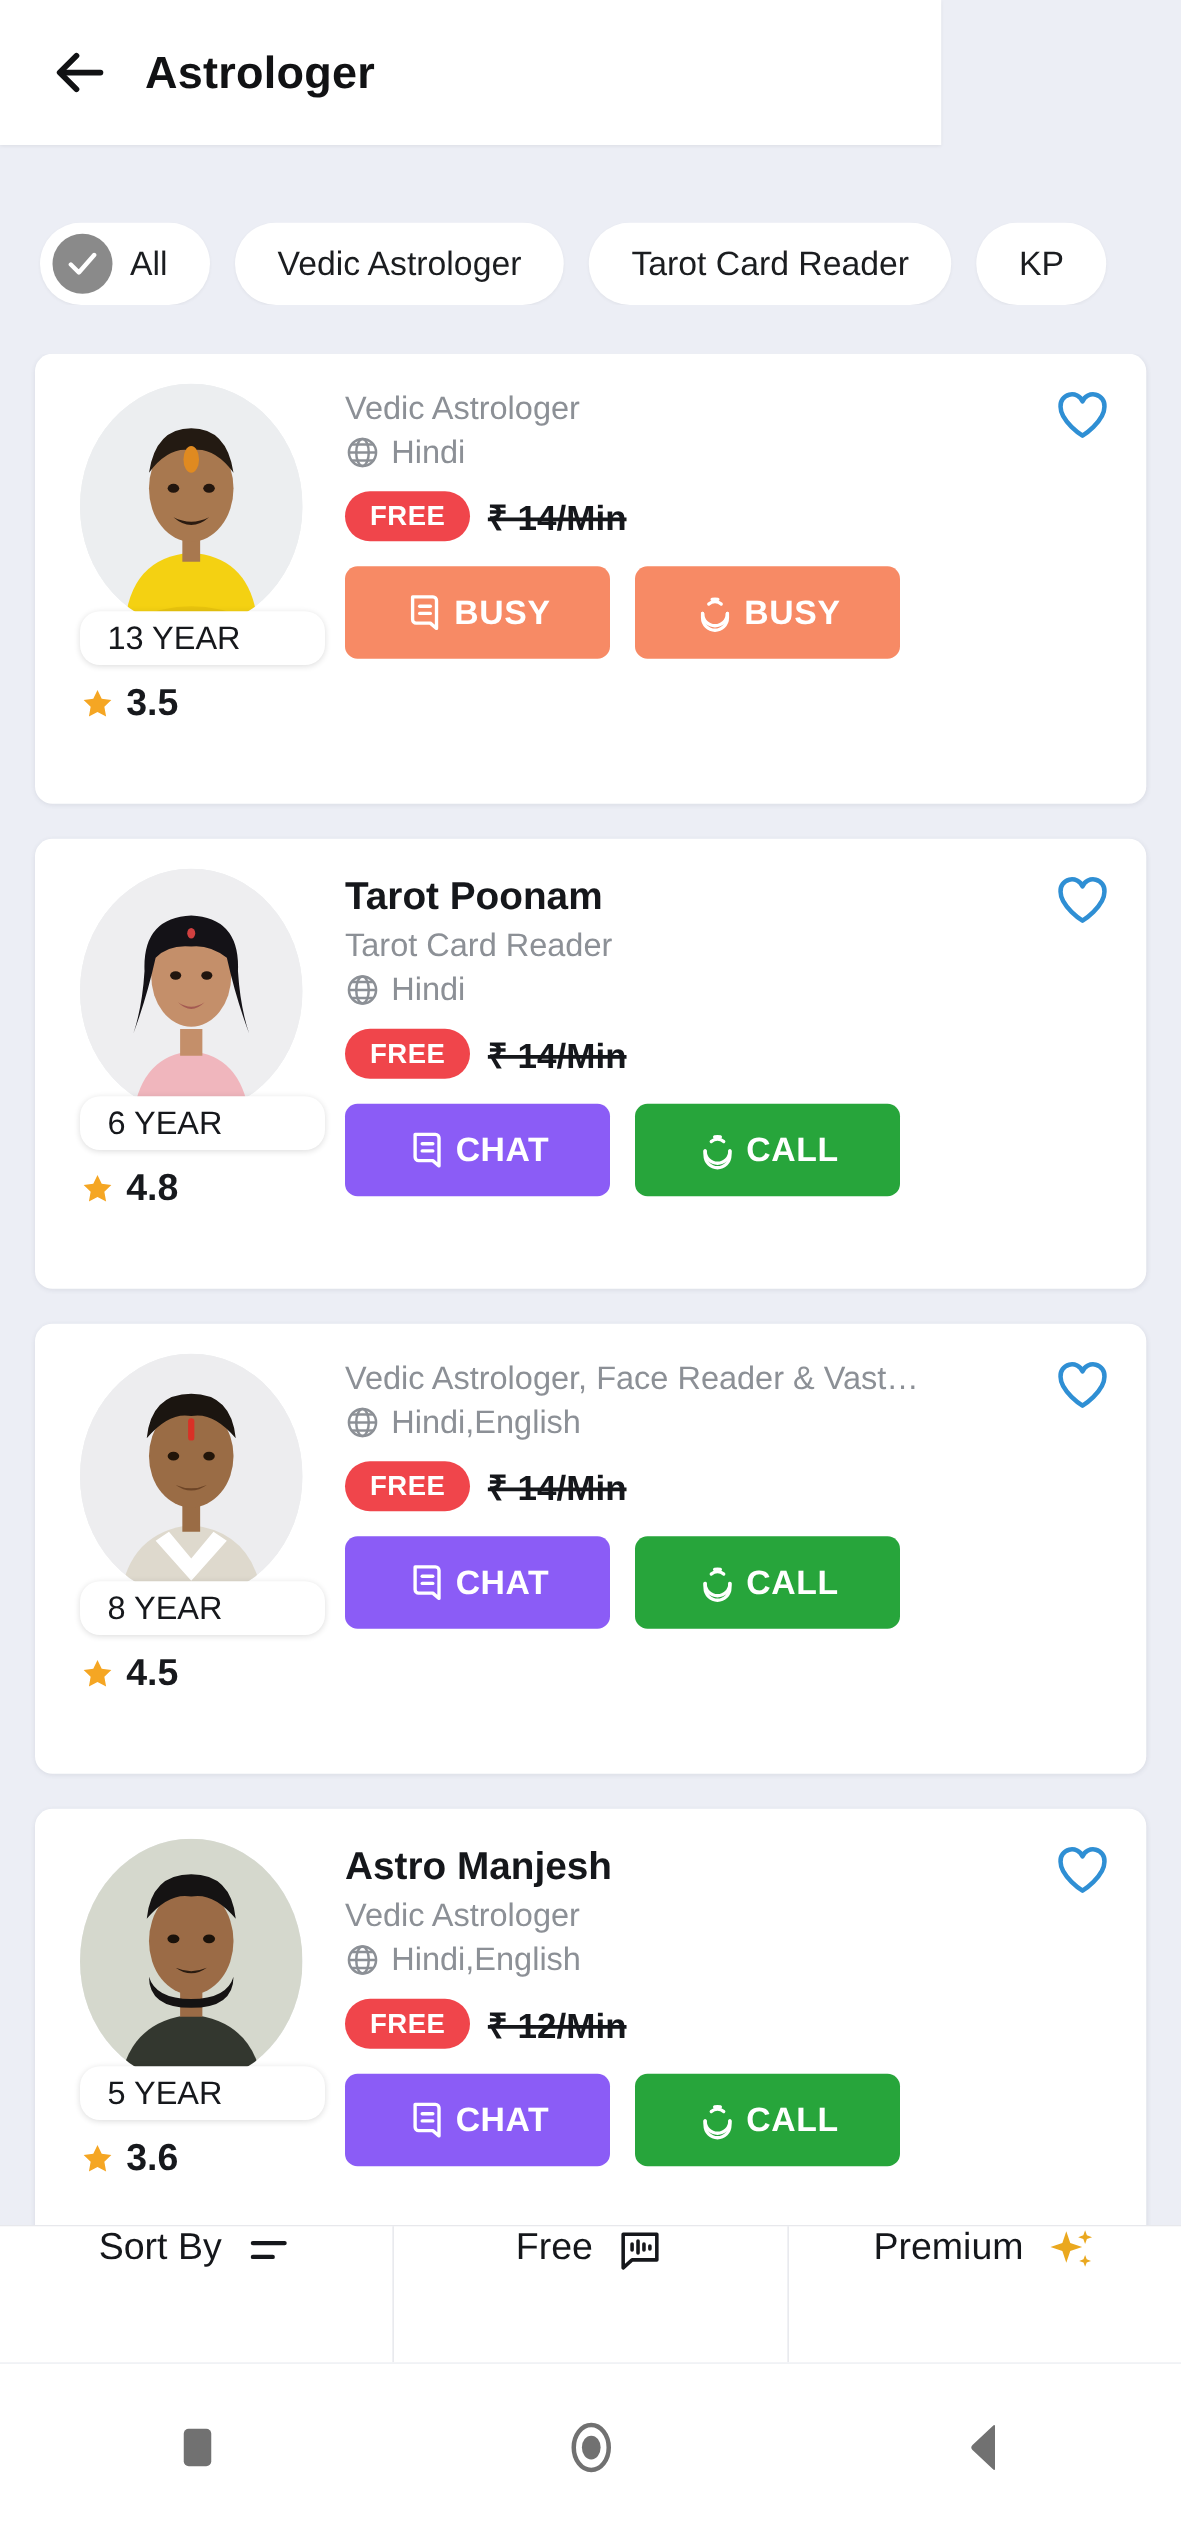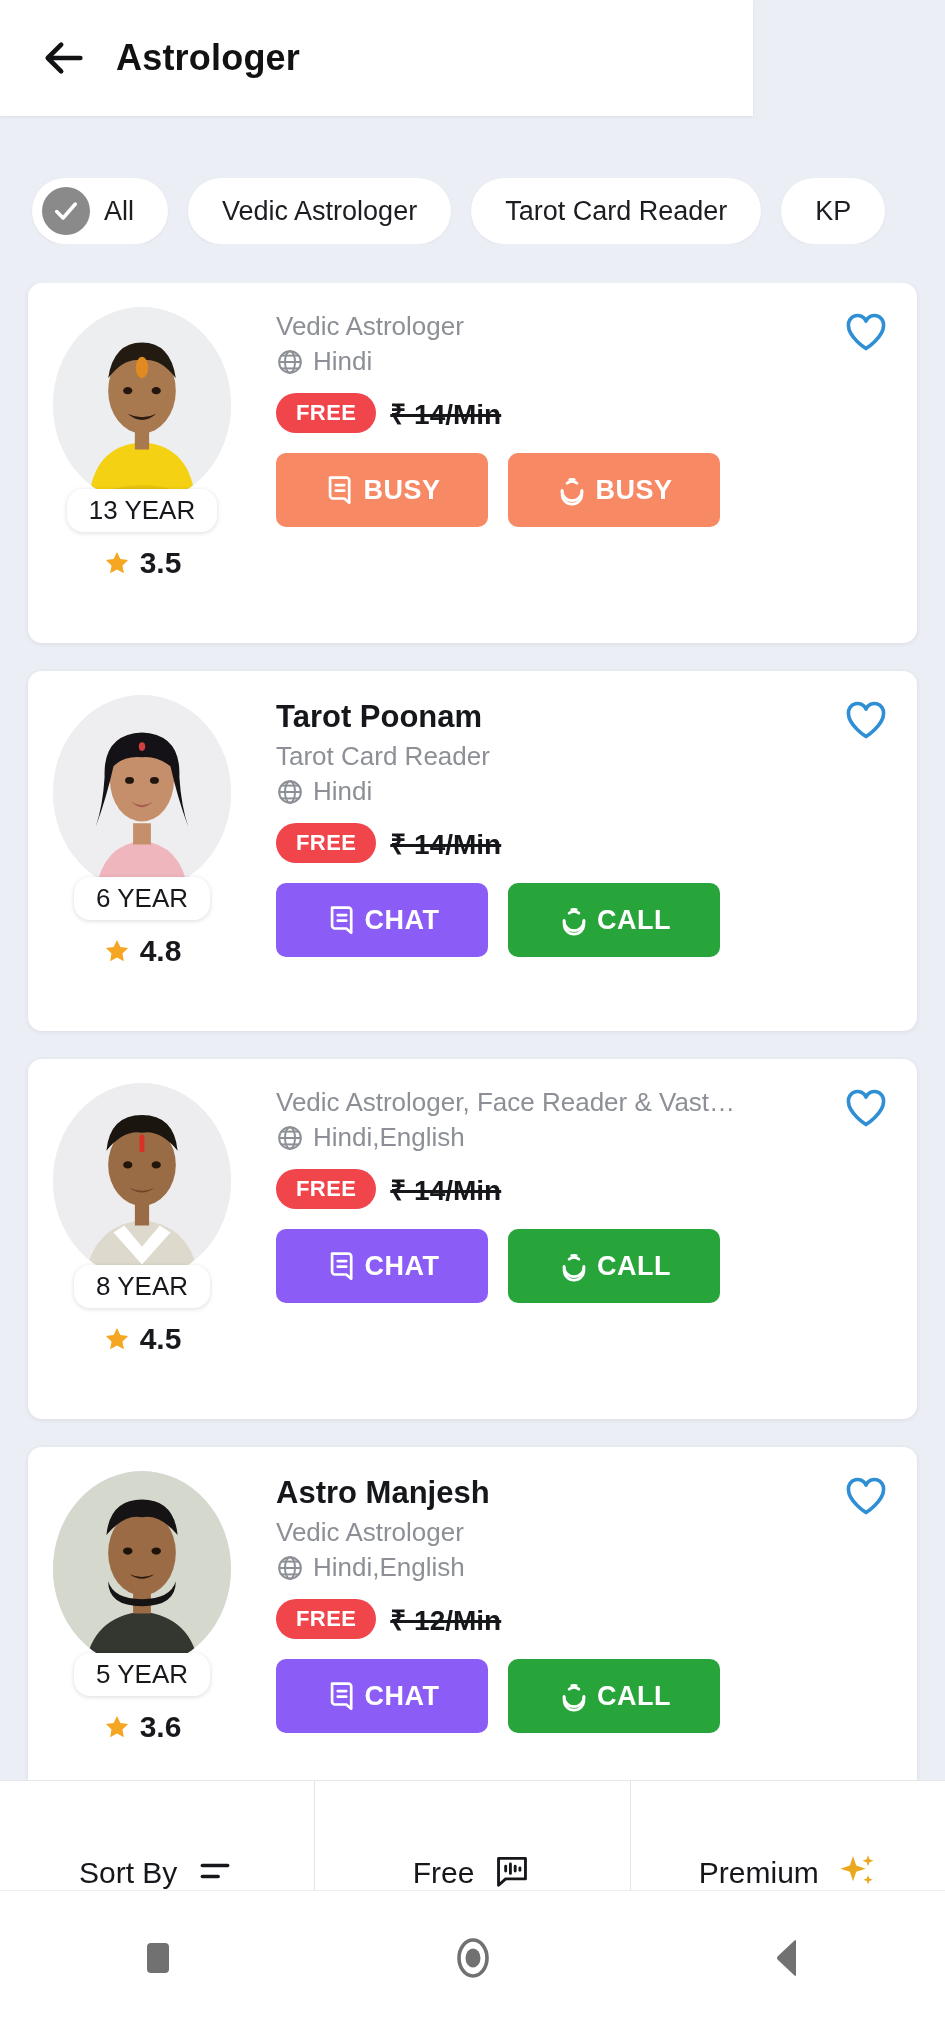--- a/index.html
+++ b/index.html
@@ -59,22 +59,22 @@
   .card {
     position: relative;
     margin: 0 28px 28px 28px;
     background: #ffffff;
     border-radius: 14px;
     height: 360px;
     box-shadow: 0 1px 4px rgba(60,64,90,0.10);
   }
 
   .avatar-col {
-    position: absolute; left: 16px; top: 24px; width: 196px;
-    display: flex; flex-direction: column; align-items: center;
+    position: absolute; left: 36px; top: 24px; width: 196px;
+    display: flex; flex-direction: column; 
   }
   .avatar {
     width: 178px; height: 196px;
     border-radius: 50% / 50%;
     background: #eceef0;
     overflow: hidden;
     position: relative;
   }
   .avatar .face { position: absolute; inset: 0; }
   .year-badge {
@@ -149,21 +149,21 @@
 
   
   .bottombar {
     position: absolute; left: 0; bottom: 135px; width: 945px; height: 110px;
     background: #ffffff;
     display: flex; align-items: stretch;
     border-top: 1px solid #e7e8ec;
   }
   .bottom-item {
     flex: 1 1 0;
-    display: flex; align-items: flex-end; justify-content: center; gap: 18px;
+    display: flex; align-items: flex-start; justify-content: center; gap: 18px;
     font-size: 30px; color: #15171b;
     border-right: 1px solid #e2e4e9;
     cursor: pointer;
   }
   .bottom-item:last-child { border-right: none; }
   .bottom-icon { width: 40px; height: 38px; display: block; }
 
   
   .navbar {
     position: absolute; left: 0; bottom: 0; width: 945px; height: 135px;

